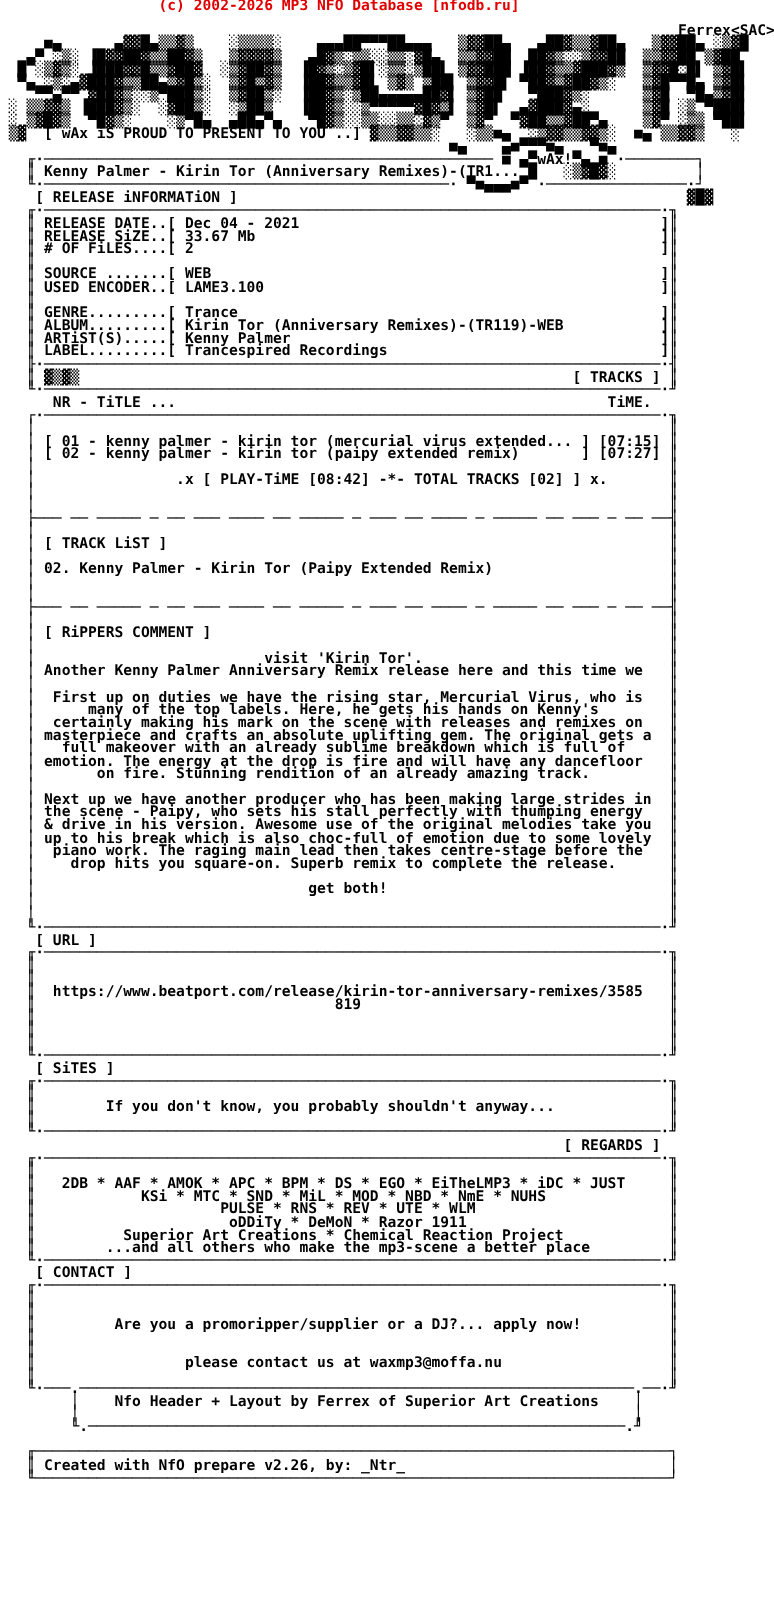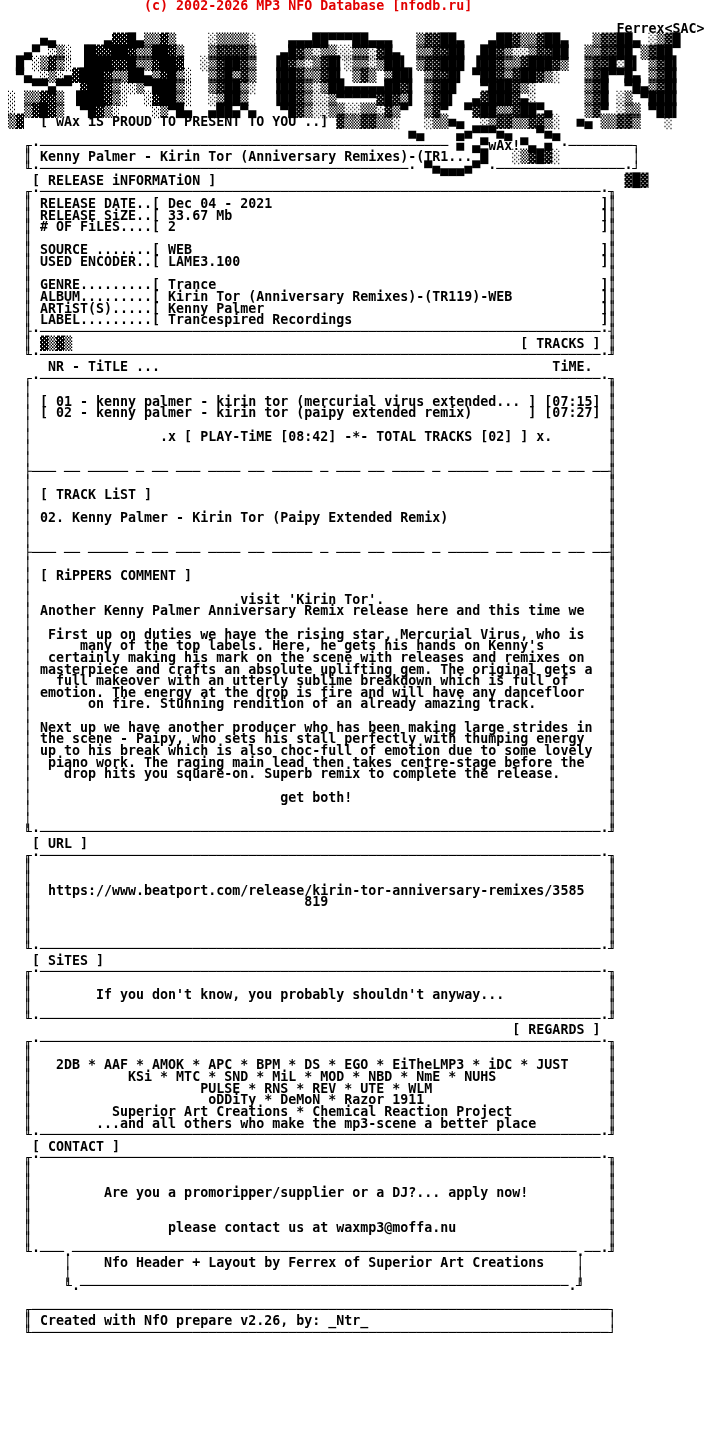--- a/index.html
+++ b/index.html
@@ -68,26 +68,27 @@
       <div class="ln">   │                                                                        ║</div>
       <div class="ln">   │ [ RiPPERS COMMENT ]                                                    ║</div>
       <div class="ln">   │                                                                        ║</div>
       <div class="ln">   │                          visit 'Kirin Tor'.                            ║</div>
       <div class="ln">   │ Another Kenny Palmer Anniversary Remix release here and this time we   ║</div>
       <div class="ln">   │                                                                        ║</div>
       <div class="ln">   │  First up on duties we have the rising star, Mercurial Virus, who is   ║</div>
       <div class="ln">   │      many of the top labels. Here, he gets his hands on Kenny's        ║</div>
       <div class="ln">   │  certainly making his mark on the scene with releases and remixes on   ║</div>
       <div class="ln">   │ masterpiece and crafts an absolute uplifting gem. The original gets a  ║</div>
-      <div class="ln">   │   full makeover with an utterly sublime breakdown which is full of     ║</div>
+      <div class="ln">   │   full makeover with an already sublime breakdown which is full of     ║</div>
       <div class="ln">   │ emotion. The energy at the drop is fire and will have any dancefloor   ║</div>
       <div class="ln">   │       on fire. Stunning rendition of an already amazing track.         ║</div>
       <div class="ln">   │                                                                        ║</div>
       <div class="ln">   │ Next up we have another producer who has been making large strides in  ║</div>
       <div class="ln">   │ the scene - Paipy, who sets his stall perfectly with thumping energy   ║</div>
+      <div class="ln">   │ &amp; drive in his version. Awesome use of the original melodies take you  ║</div>
       <div class="ln">   │ up to his break which is also choc-full of emotion due to some lovely  ║</div>
       <div class="ln">   │  piano work. The raging main lead then takes centre-stage before the   ║</div>
       <div class="ln">   │    drop hits you square-on. Superb remix to complete the release.      ║</div>
       <div class="ln">   │                                                                        ║</div>
       <div class="ln">   │                               get both!                                ║</div>
       <div class="ln">   │                                                                        ║</div>
       <div class="ln">   │                                                                        ║</div>
       <div class="ln">   ╙·──────────────────────────────────────────────────────────────────────·╜</div>
       <div class="ln">    [ URL ]</div>
       <div class="ln">   ╓·──────────────────────────────────────────────────────────────────────·╖</div>

